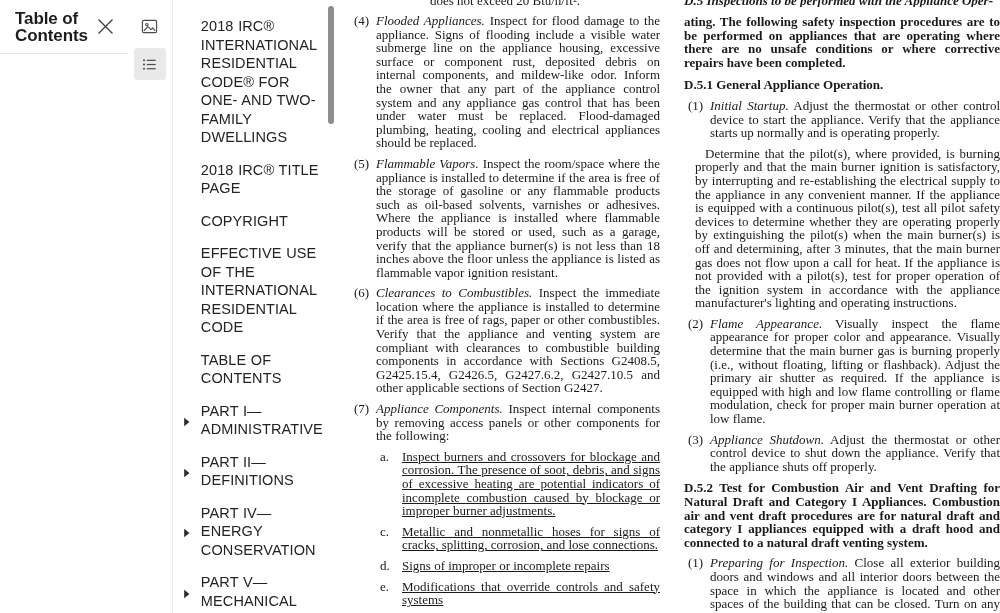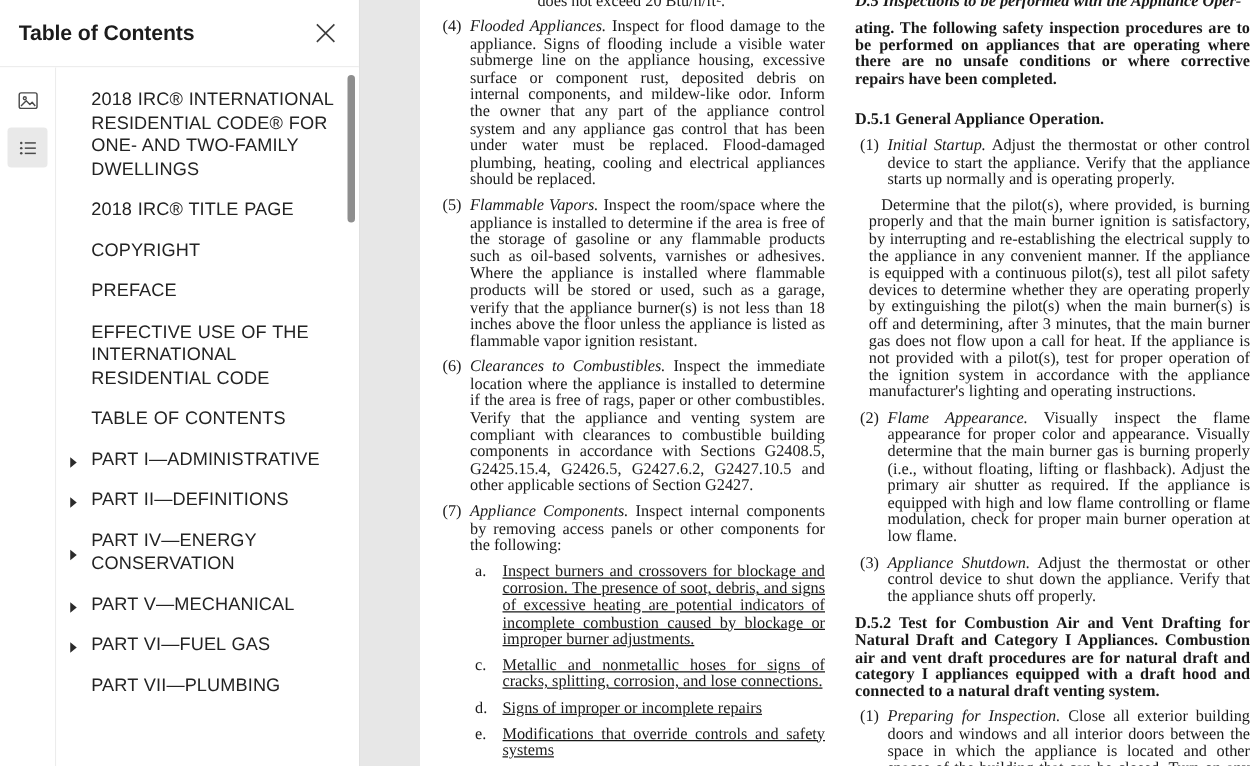--- a/index.html
+++ b/index.html
@@ -21,21 +21,21 @@
   }
 
   
   #toc-panel {
     position: relative;
     width: 288px;
     height: 613px;
     background: #ffffff;
     flex: 0 0 288px;
     display: flex;
-    flex-direction: column;
+    flex-direction: row;
     border-right: 1px solid #e0e0e0;
   }
 
   #toc-header {
     height: 54px;
     flex: 0 0 54px;
     display: flex;
     align-items: center;
     justify-content: space-between;
     padding: 0 14px 0 15px;
@@ -258,21 +258,21 @@
   }
 
   .head-para {
     margin-top: 8px;
     font-weight: bold;
     text-align: justify;
   }
   .head-para .runon { font-weight: bold; }
 
   .sec-head {
-    margin-top: 19px;
+    margin-top: 9px;
     font-weight: bold;
   }
 
   em.term { }
 </style>
 </head>
 <body>
 
 <div id="app">
 
@@ -334,28 +334,20 @@
                 </svg>
               </span>
               <span class="toc-label">COPYRIGHT</span>
             </div>
             <div class="toc-item noindent">
               <span class="toc-caret empty">
                 <svg width="8" height="10" viewBox="0 0 8 10">
                   <path d="M1.2 0.8 L6.4 5 L1.2 9.2 Z" fill="#2b2b2b"></path>
                 </svg>
               </span>
-              <span class="toc-label">PREFACE</span>
-            </div>
-            <div class="toc-item noindent">
-              <span class="toc-caret empty">
-                <svg width="8" height="10" viewBox="0 0 8 10">
-                  <path d="M1.2 0.8 L6.4 5 L1.2 9.2 Z" fill="#2b2b2b"></path>
-                </svg>
-              </span>
               <span class="toc-label">EFFECTIVE USE OF THE INTERNATIONAL RESIDENTIAL CODE</span>
             </div>
             <div class="toc-item noindent">
               <span class="toc-caret empty">
                 <svg width="8" height="10" viewBox="0 0 8 10">
                   <path d="M1.2 0.8 L6.4 5 L1.2 9.2 Z" fill="#2b2b2b"></path>
                 </svg>
               </span>
               <span class="toc-label">TABLE OF CONTENTS</span>
             </div>

